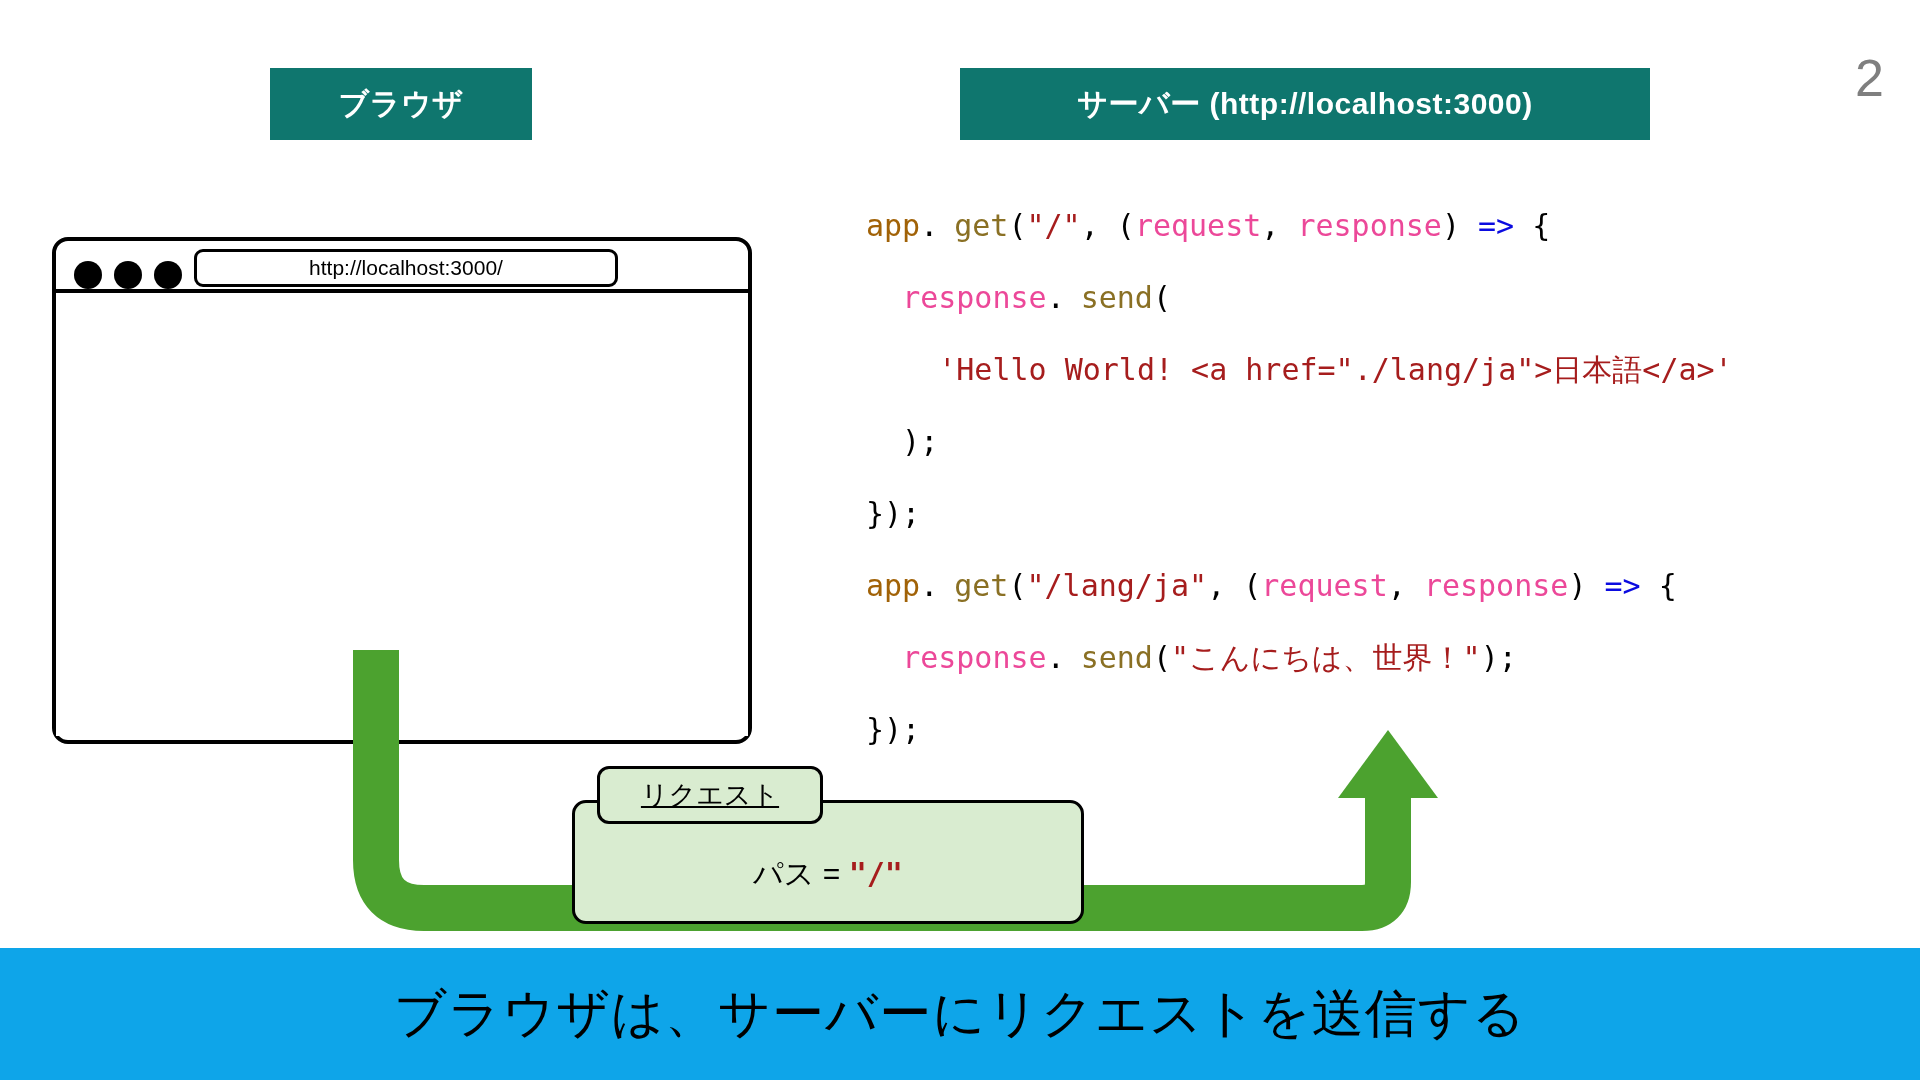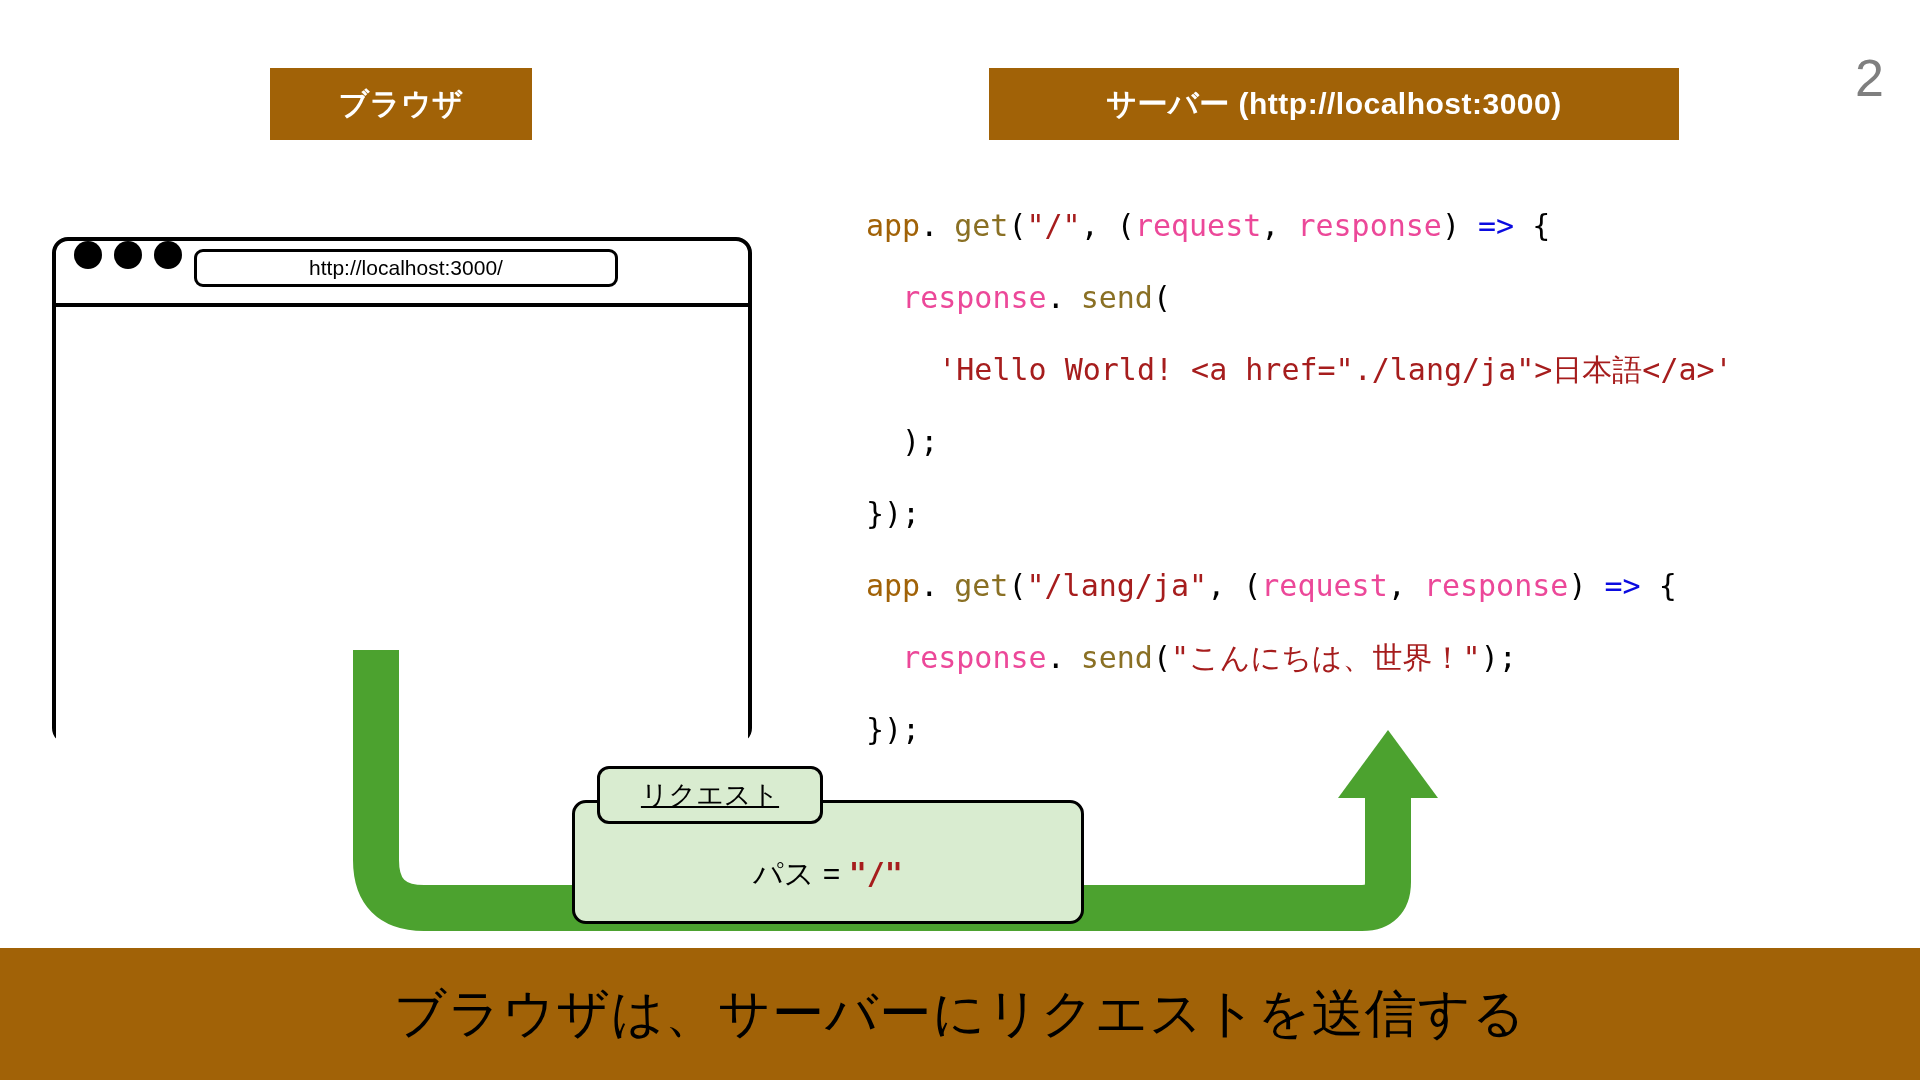--- a/index.html
+++ b/index.html
@@ -27,61 +27,61 @@
     top: 52px;
     font-size: 52px;
     color: #7f7f7f;
     font-family: "Liberation Sans", sans-serif;
     line-height: 1;
   }
 
   
   .chip {
     position: absolute;
-    background: #a16207;
+    background: #0f766e;
     color: #ffffff;
     font-weight: bold;
     display: flex;
     align-items: center;
     justify-content: center;
     letter-spacing: 0.5px;
   }
   .chip-browser {
     left: 270px;
     top: 68px;
     width: 262px;
     height: 72px;
     font-size: 30px;
   }
   .chip-server {
-    left: 989px;
+    left: 960px;
     top: 68px;
     width: 690px;
     height: 72px;
     font-size: 30px;
   }
 
   
   .browser {
     position: absolute;
     left: 52px;
     top: 237px;
     width: 700px;
     height: 507px;
     border: 4px solid #000000;
     border-radius: 16px;
     background: #ffffff;
     box-sizing: border-box;
   }
   .browser-chrome {
     position: relative;
-    height: 66px;
+    height: 52px;
     border-bottom: 4px solid #000000;
     display: flex;
-    align-items: flex-start;
+    align-items: flex-end;
     padding-left: 18px;
     box-sizing: border-box;
   }
   .dots {
     display: flex;
     gap: 12px;
     align-items: center;
   }
   .dot {
     width: 28px;
@@ -189,21 +189,21 @@
     font-weight: bold;
   }
 
   
   .caption-band {
     position: absolute;
     left: 0;
     bottom: 0;
     width: 1920px;
     height: 132px;
-    background: #a16207;
+    background: #0ea5e9;
     display: flex;
     align-items: center;
     justify-content: center;
   }
   .caption-text {
     font-size: 52px;
     color: #000000;
     letter-spacing: 1px;
   }
 </style>

